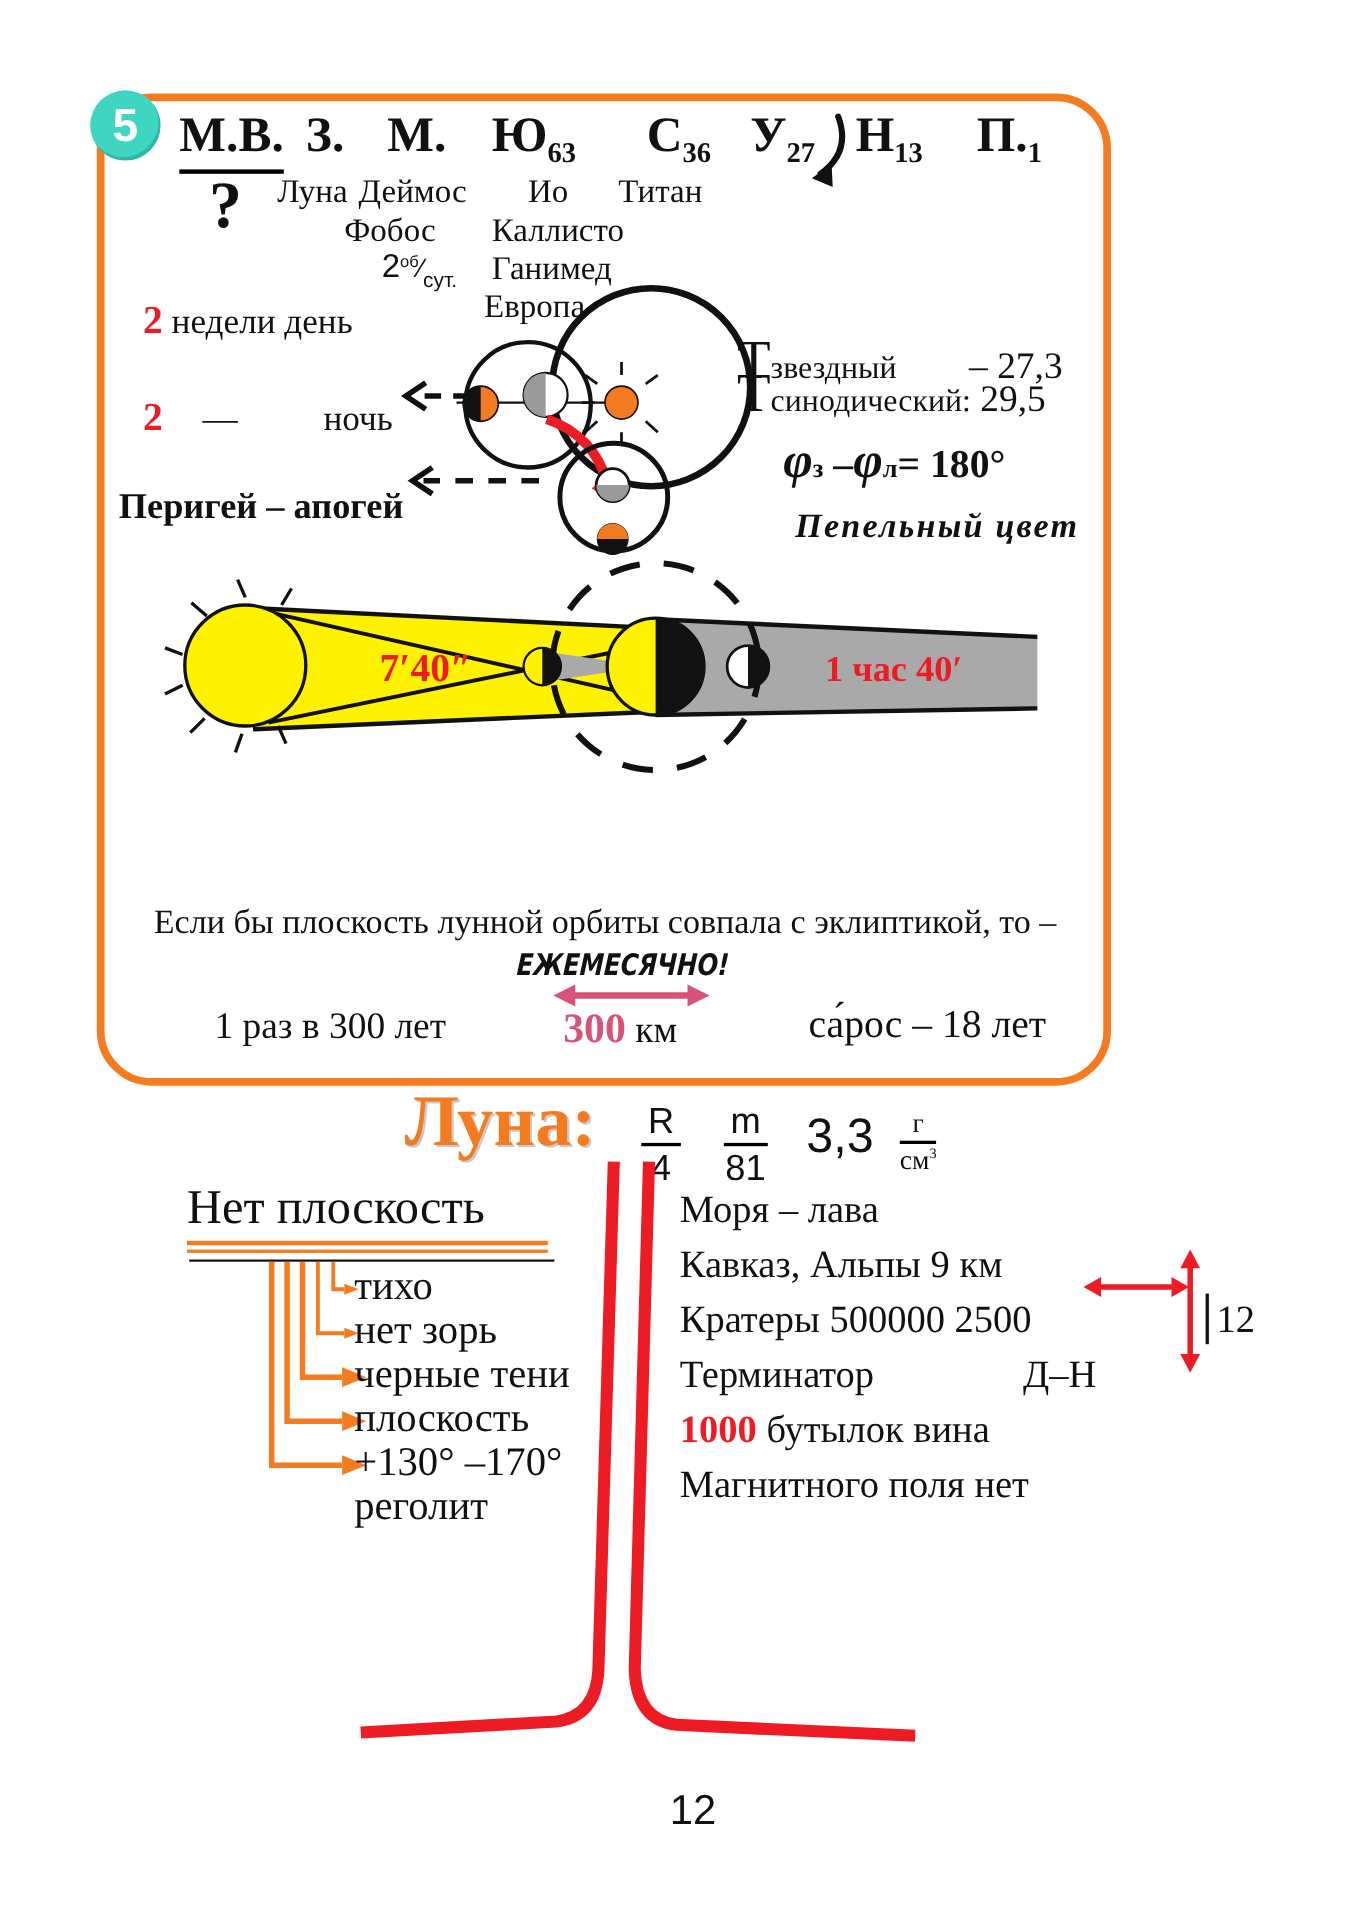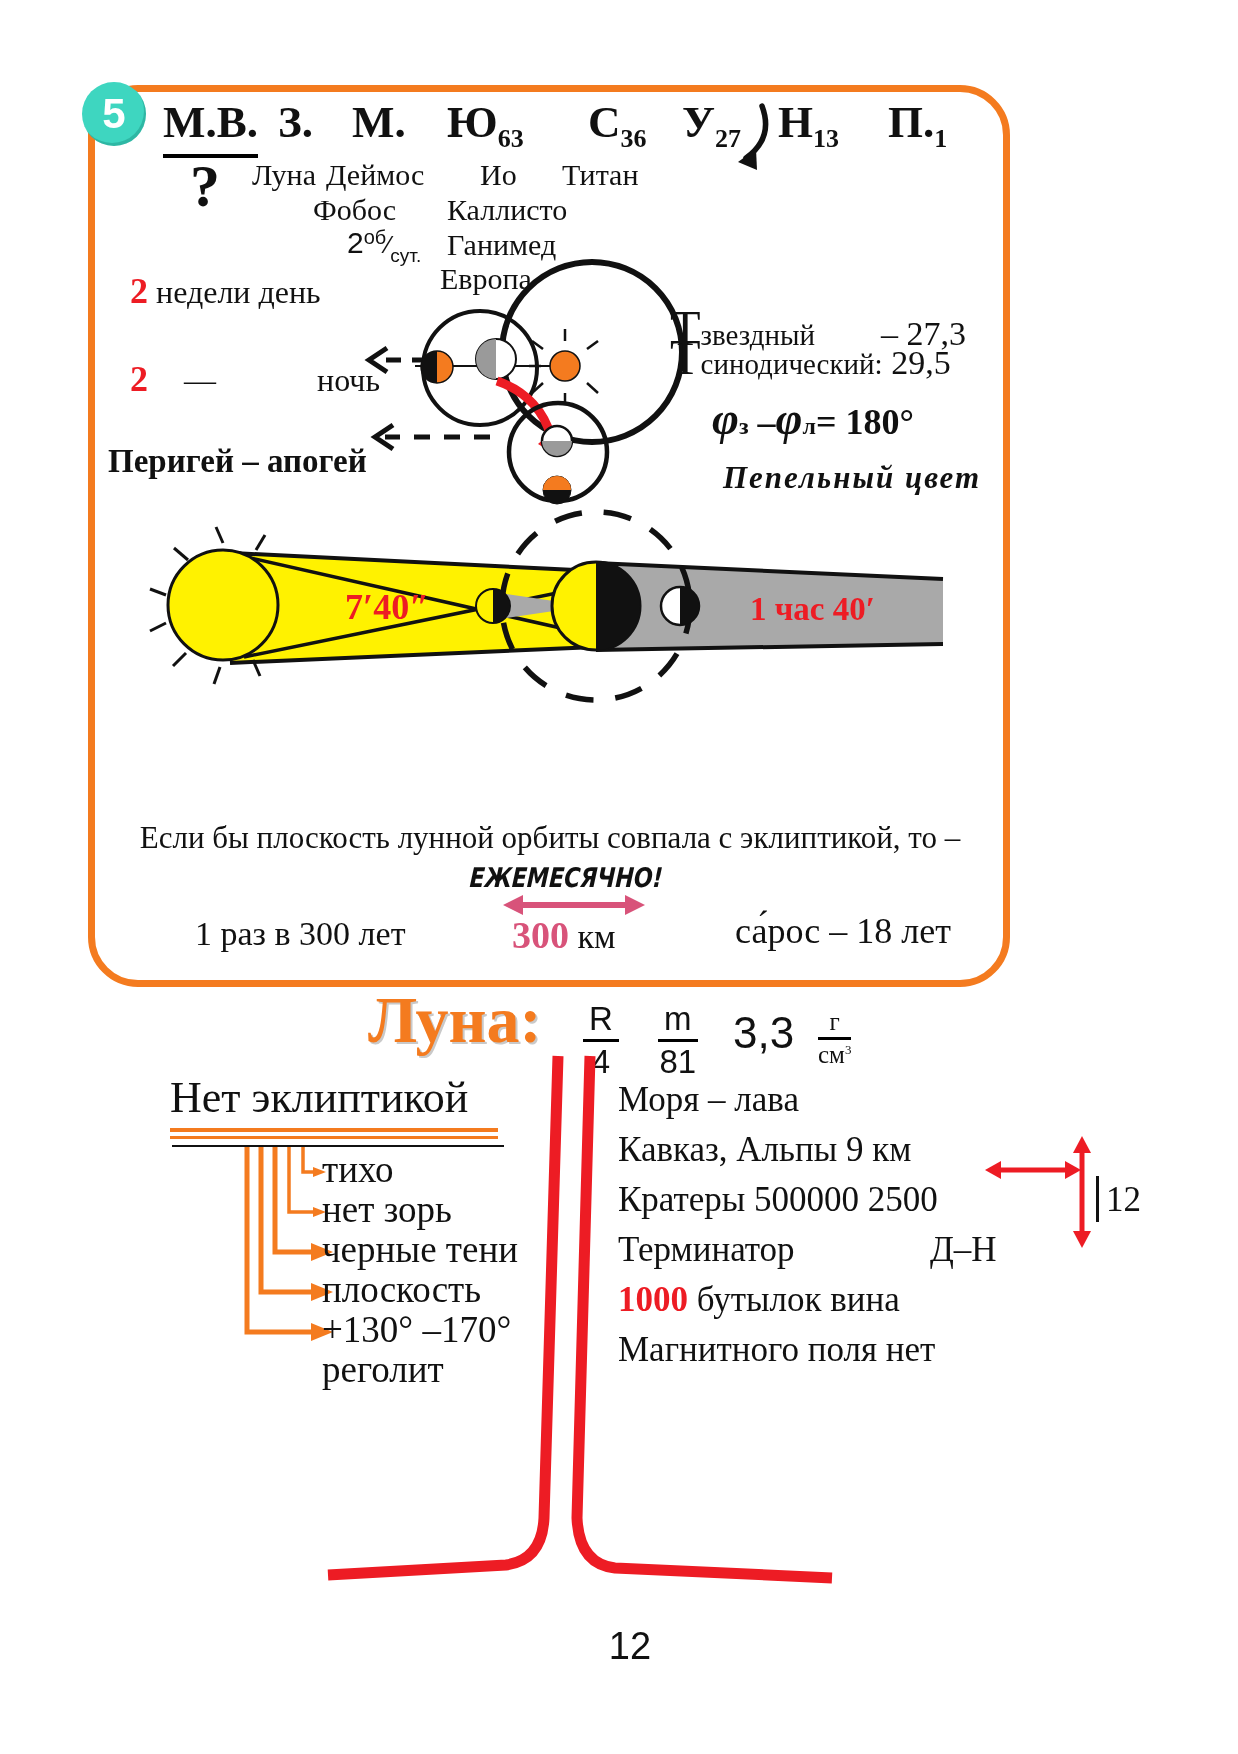--- a/index.html
+++ b/index.html
@@ -40,21 +40,21 @@
   .frac .bot{display:block;padding-top:1px;}
   .noatm{font:44px "Liberation Serif",serif;}
   .cons{font:37px "Liberation Serif",serif;}
   .rcol{font:35px "Liberation Serif",serif;}
   .orange-line{background:#f47b1f;}
   .black-line{background:#111;}
   .vbar{width:3px;background:#111;}
   .pagenum{font:38px "Liberation Sans",sans-serif;text-align:center;}
   .ratefrac{font-family:"Liberation Sans",sans-serif;}
   .ratefrac .v{font-size:30px;}
-  .ratefrac sup{font-size:20px;vertical-align:9px;}
+  .ratefrac sup{font-size:15px;vertical-align:9px;}
   .ratefrac sub{font-size:19px;vertical-align:-9px;}
 </style>
 </head>
 <body>
 
 <div class="canvas">
 
   <div class="abs main-box" style="left:88px;top:85px;width:908px;height:888px;"></div>
 
   <div class="abs badge" style="left:82px;top:82px;">
@@ -97,21 +97,21 @@
   <span class="abs moonname" style="left:440px;top:262px;">Европа</span>
   <span class="abs moonname" style="left:562px;top:158px;">Титан</span>
 
   <div class="abs factline" style="left:130px;top:270px;">
     <span class="rednum" style="font-size:36px;">2</span>
     <span>недели день</span>
   </div>
   <div class="abs factline" style="left:130px;top:358px;">
     <span class="rednum" style="font-size:36px;">2</span>
     <span style="margin-left:28px;">—</span>
-    <span style="margin-left:93px;">ночь</span>
+    <span style="margin-left:70px;">ночь</span>
   </div>
   <div class="abs boldline" style="left:108px;top:443px;">Перигей – апогей</div>
 
   <svg class="abs" style="left:355px;top:255px;" width="334" height="262" viewBox="0 0 334 262">
     <circle cx="237" cy="97" r="90" fill="none" stroke="#111" stroke-width="6"></circle>
     <circle cx="125" cy="113" r="57" fill="none" stroke="#111" stroke-width="4"></circle>
     <line x1="60" y1="111" x2="220" y2="111" stroke="#111" stroke-width="2"></line>
 
     <line x1="72" y1="105" x2="24" y2="105" stroke="#111" stroke-width="5" stroke-dasharray="15,11"></line>
     <polyline points="32,93 14,105 32,117" stroke="#111" stroke-width="5" fill="none"></polyline>
@@ -226,21 +226,21 @@
     <span class="bot">81</span>
   </span>
   <span class="abs" style="left:733px;top:1008px;font:44px 'Liberation Sans',sans-serif;">
     <span>3,3</span>
   </span>
   <span class="abs frac" style="left:818px;top:1008px;font-size:25px;font-family:'Liberation Serif',serif;">
     <span class="top">г</span>
     <span class="bot"><span>см</span><sup style="font-size:13px;">3</sup></span>
   </span>
 
-  <div class="abs noatm" style="left:170px;top:1072px;">Нет эклиптикой</div>
+  <div class="abs noatm" style="left:170px;top:1072px;">Нет плоскость</div>
   <div class="abs orange-line" style="left:170px;top:1128px;width:328px;height:4px;"></div>
   <div class="abs orange-line" style="left:170px;top:1136px;width:328px;height:3px;"></div>
   <div class="abs black-line" style="left:172px;top:1145px;width:332px;height:2px;"></div>
 
   <svg class="abs" style="left:233px;top:1147px;" width="110" height="200" viewBox="0 0 110 200">
     <path d="M70,0 V25 H80" stroke="#f47b1f" stroke-width="3.5" fill="none"></path>
     <polygon points="80,20 93,25 80,30" fill="#f47b1f"></polygon>
     <path d="M56,0 V65 H80" stroke="#f47b1f" stroke-width="3.5" fill="none"></path>
     <polygon points="80,60 93,65 80,70" fill="#f47b1f"></polygon>
     <path d="M42,0 V105 H78" stroke="#f47b1f" stroke-width="5" fill="none"></path>

